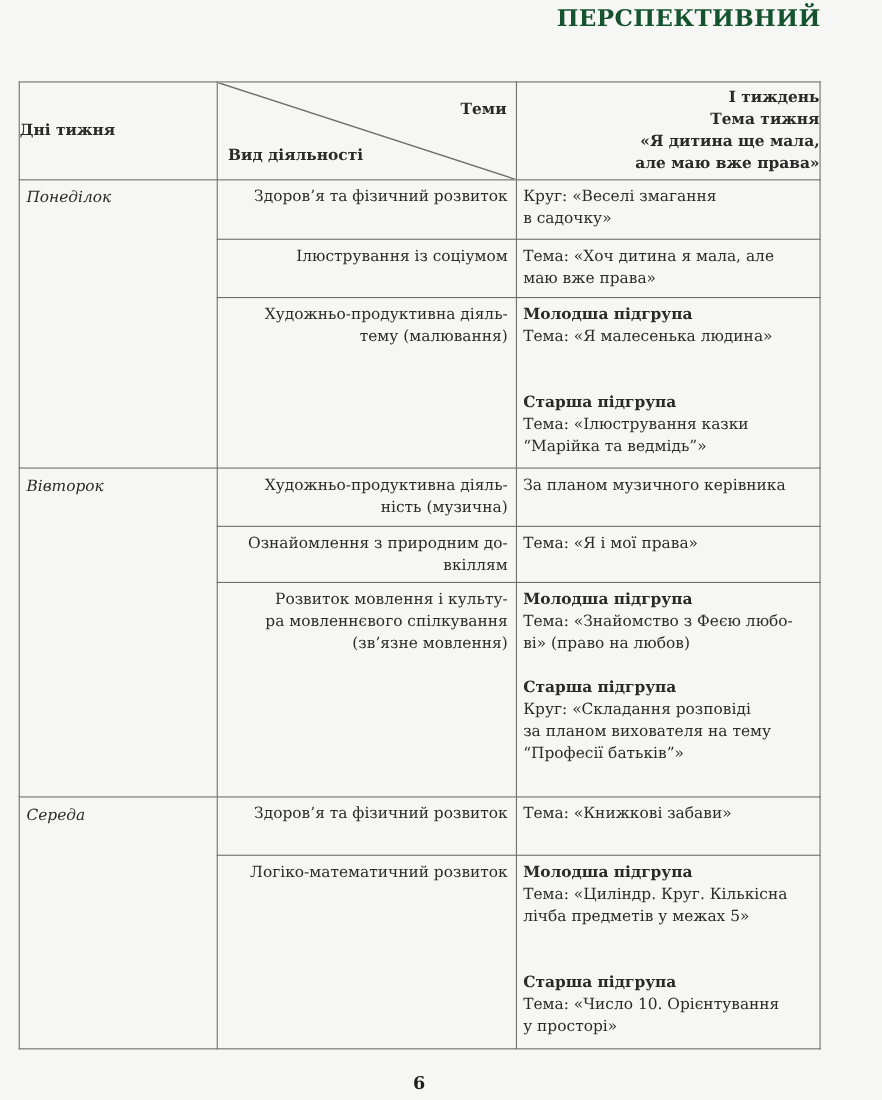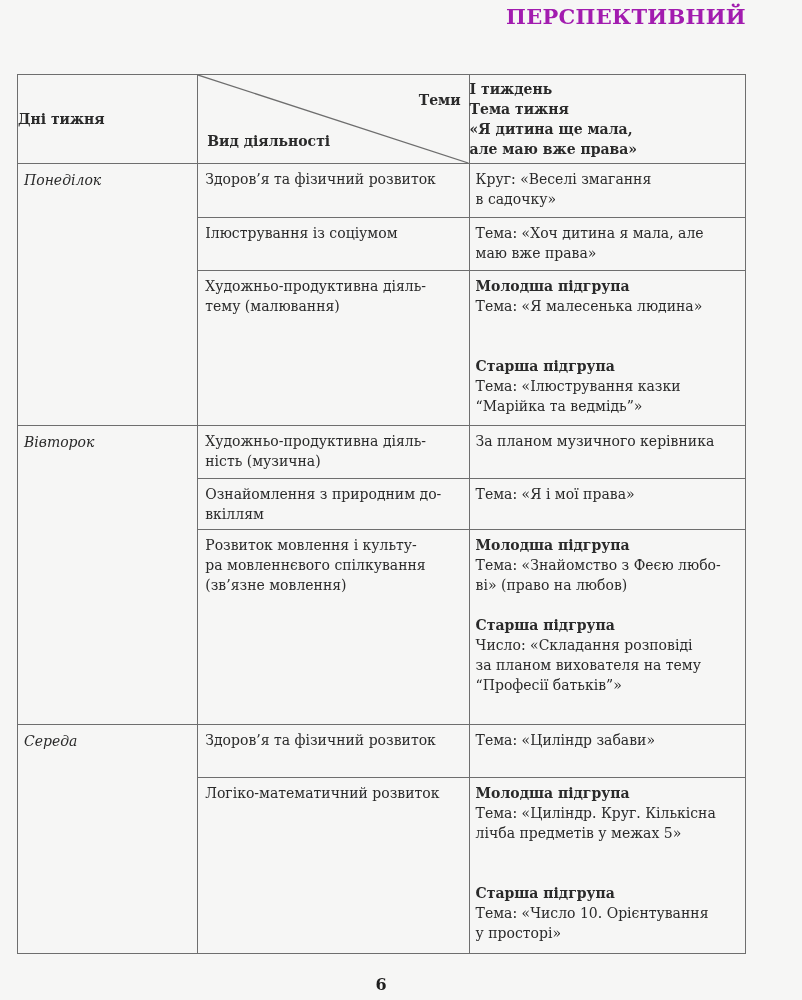--- a/index.html
+++ b/index.html
@@ -16,21 +16,21 @@
       color: #2a2a2a;
     }
     .page-title {
       position: absolute;
       right: 56px;
       top: 4px;
       font-family: "DejaVu Serif", serif;
       font-weight: bold;
       font-size: 21px;
       letter-spacing: 0.3px;
-      color: #a21caf;
+      color: #14532d;
     }
     .plan-table {
       position: absolute;
       left: 17px;
       top: 74px;
       width: 729px;
       border-collapse: collapse;
       table-layout: fixed;
       font-size: 14px;
       line-height: 20px;
@@ -67,34 +67,35 @@
       font-weight: bold;
     }
     .hdr-diag .activity-label {
       position: absolute;
       left: 9px;
       top: 56px;
       font-weight: bold;
       text-align: right;
     }
     .hdr-week {
-      text-align: left;
+      text-align: right;
       vertical-align: middle !important;
       font-weight: bold !important;
       line-height: 20px;
       margin-left: 18px;
     }
     .day-cell {
       font-weight: bold;
       font-style: italic;
       padding: 6px 6px !important;
       font-family: "DejaVu Serif", serif;
     }
     .act-cell {
       padding: 5px 7px !important;
+      text-align: right;
     }
     .theme-cell {
       padding: 5px 6px !important;
     }
     .sub-head {
       font-weight: bold;
       display: block;
     }
     .theme-line {
       display: block;
@@ -196,31 +197,31 @@
       <span class="theme-line">Розвиток мовлення і культу-</span>
       <span class="theme-line">ра мовленнєвого спілкування</span>
       <span class="theme-line">(зв’язне мовлення)</span>
     </td>
     <td class="theme-cell">
       <span class="sub-head">Молодша підгрупа</span>
       <span class="theme-line">Тема: «Знайомство з Феєю любо-</span>
       <span class="theme-line">ві» (право на любов)</span>
       <span class="gap-md"></span>
       <span class="sub-head">Старша підгрупа</span>
-      <span class="theme-line">Число: «Складання розповіді</span>
+      <span class="theme-line">Круг: «Складання розповіді</span>
       <span class="theme-line">за планом вихователя на тему</span>
       <span class="theme-line">“Професії батьків”»</span>
     </td>
   </tr>
 
   <tr style="height:53px">
     <td class="day-cell" rowspan="2">Середа</td>
     <td class="act-cell">Здоров’я та фізичний розвиток</td>
     <td class="theme-cell">
-      <span class="theme-line">Тема: «Циліндр забави»</span>
+      <span class="theme-line">Тема: «Книжкові забави»</span>
     </td>
   </tr>
   <tr style="height:176px">
     <td class="act-cell">Логіко-математичний розвиток</td>
     <td class="theme-cell">
       <span class="sub-head">Молодша підгрупа</span>
       <span class="theme-line">Тема: «Циліндр. Круг. Кількісна</span>
       <span class="theme-line">лічба предметів у межах 5»</span>
       <span class="gap-lg"></span>
       <span class="sub-head">Старша підгрупа</span>

